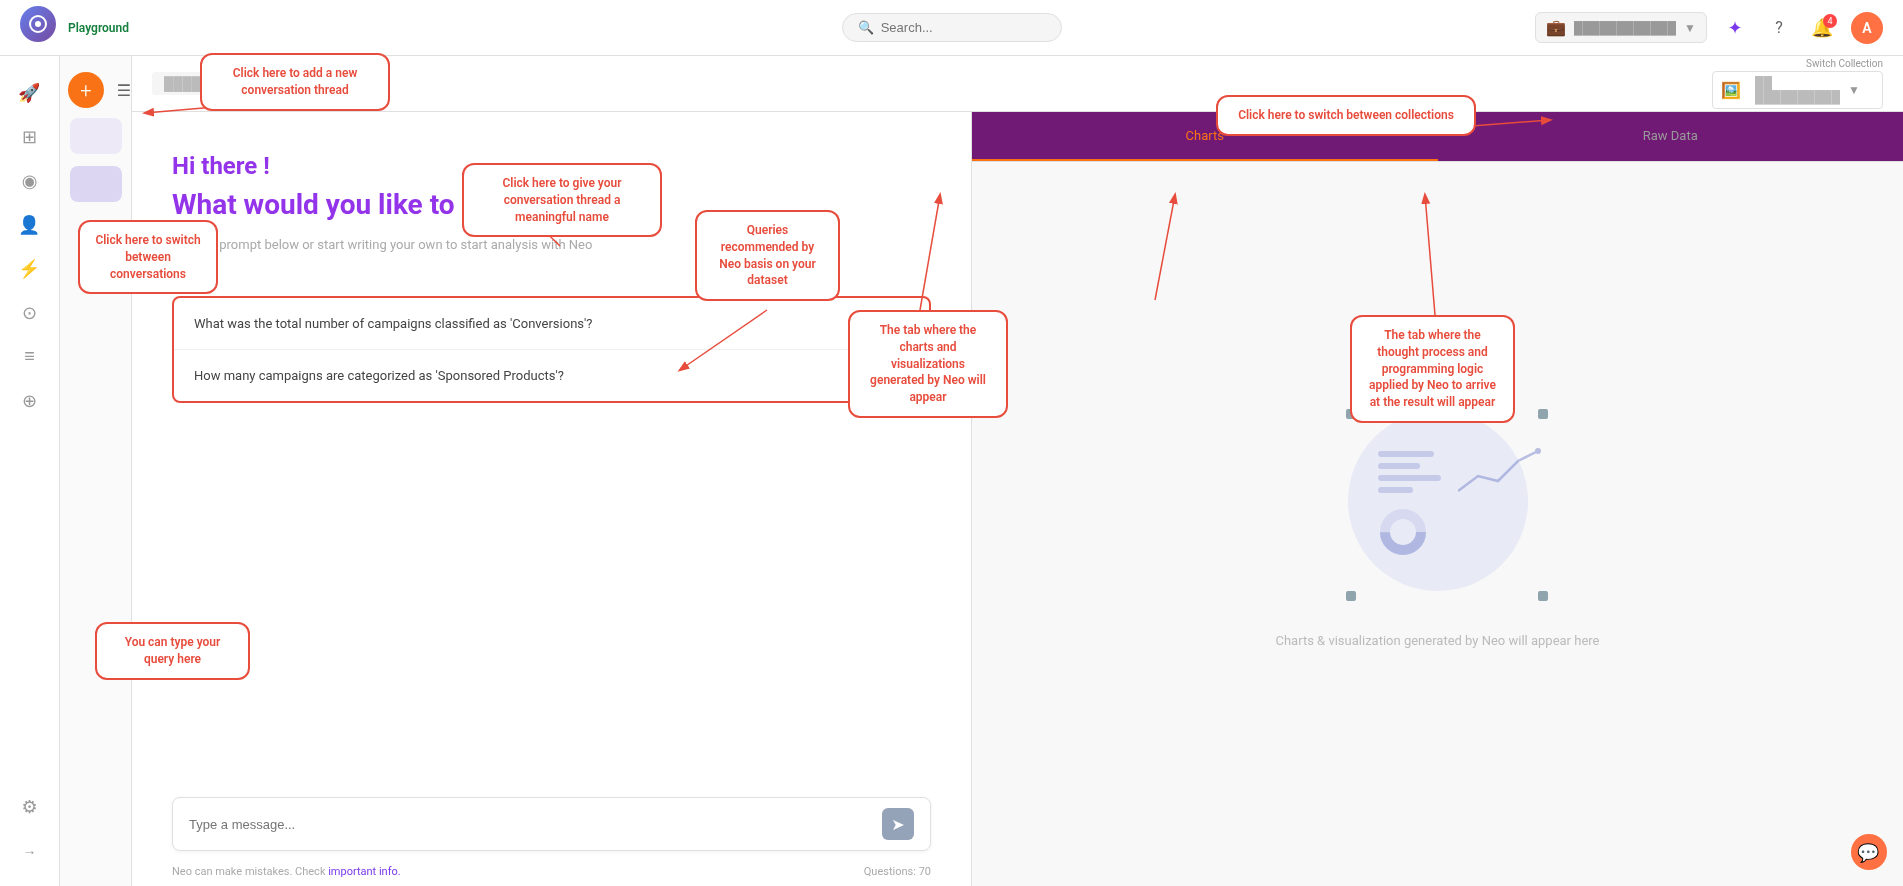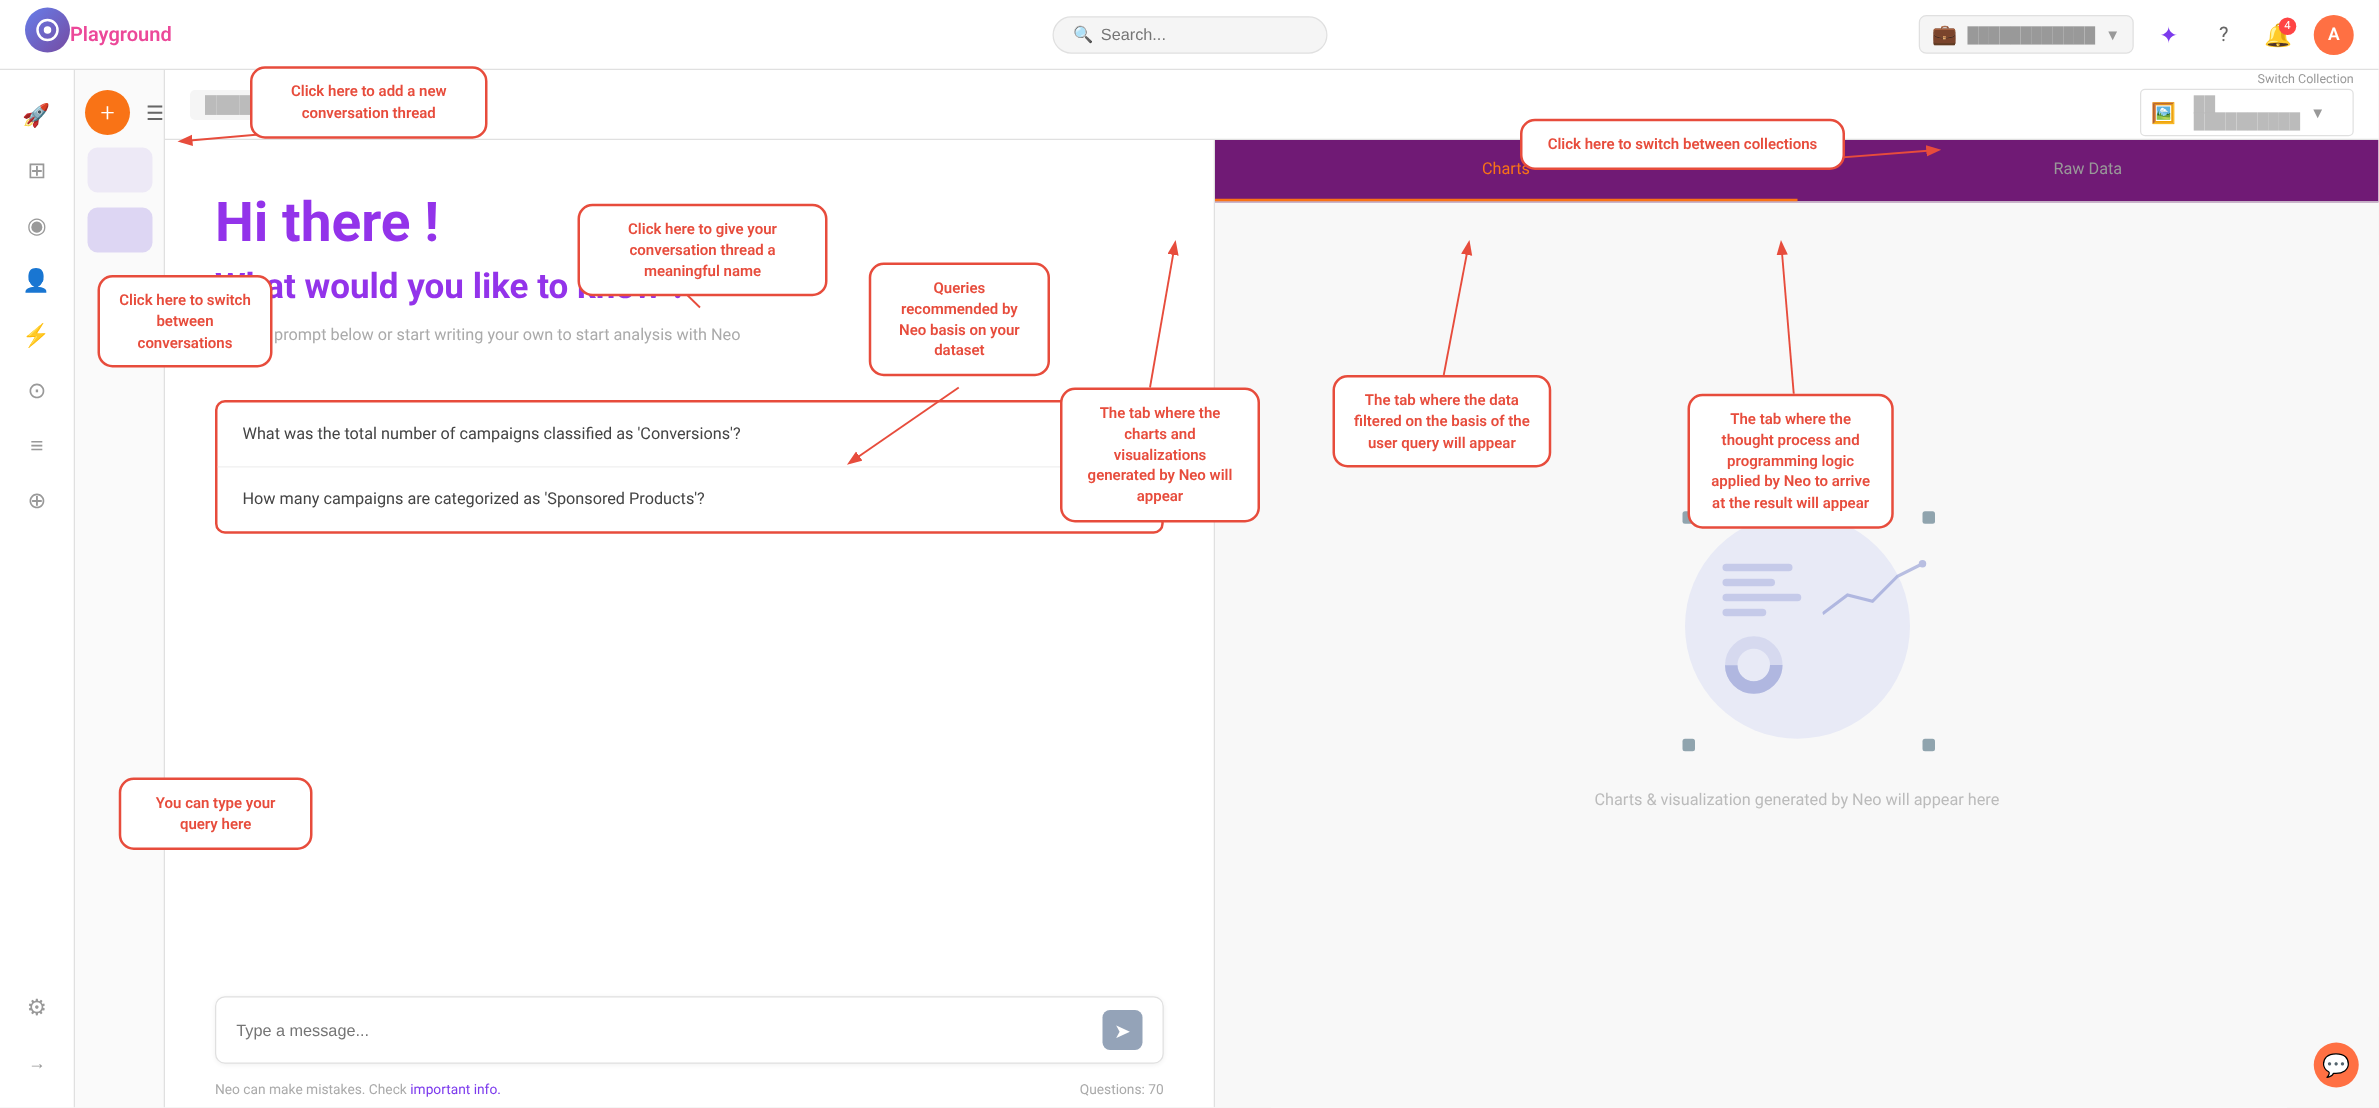--- a/index.html
+++ b/index.html
@@ -10,24 +10,24 @@
       height: 56px;
       background: #fff;
       border-bottom: 1px solid #e0e0e0;
       display: flex;
       align-items: center;
       padding: 0 20px;
       position: relative;
       z-index: 10;
     }
     .header-title {
-      font-size: 16px;
+      font-size: 12px;
       font-weight: 600;
-      color: #ec4899;
-      margin-left: 0;
+      color: #15803d;
+      margin-left: 12px;
     }
     .header-search {
       position: absolute;
       left: 50%;
       transform: translateX(-50%);
       display: flex;
       align-items: center;
       background: #f5f5f5;
       border: 1px solid #e0e0e0;
       border-radius: 20px;
@@ -233,21 +233,21 @@
       display: flex;
       flex-direction: column;
       background: #fff;
       border-right: 1px solid #e0e0e0;
       overflow: hidden;
     }
     .welcome-area {
       padding: 40px 40px 20px 40px;
     }
     .hi-text {
-      font-size: 44px;
+      font-size: 24px;
       font-weight: 700;
       color: #9333ea;
       margin-bottom: 8px;
     }
     .question-text {
       font-size: 28px;
       font-weight: 700;
       color: #9333ea;
       margin-bottom: 16px;
     }
@@ -636,27 +636,20 @@
   </div>
 
   <div class="annotation" style="top:310px; left:848px; width:160px;">
     <span>The tab where
 the charts and
 visualizations
 generated by Neo
 will appear</span>
   </div>
 
-  <div class="annotation" style="top:300px; left:1066px; width:175px;">
-    <span>The tab where the
-data filtered on
-the basis of the
-user query will
-appear</span>
-  </div>
 
   <div class="annotation" style="top:315px; left:1350px; width:165px;">
     <span>The tab where the
 thought process
 and programming
 logic applied by
 Neo to arrive at
 the result will
 appear</span>
   </div>

